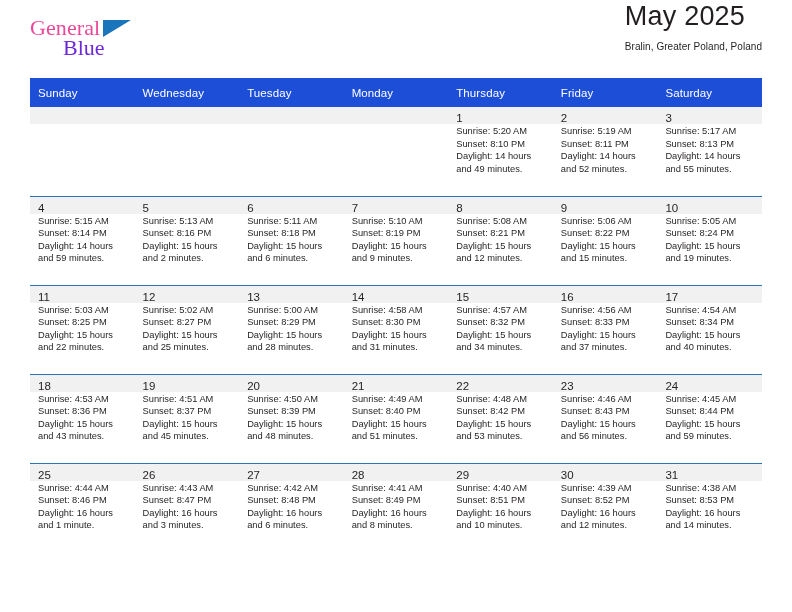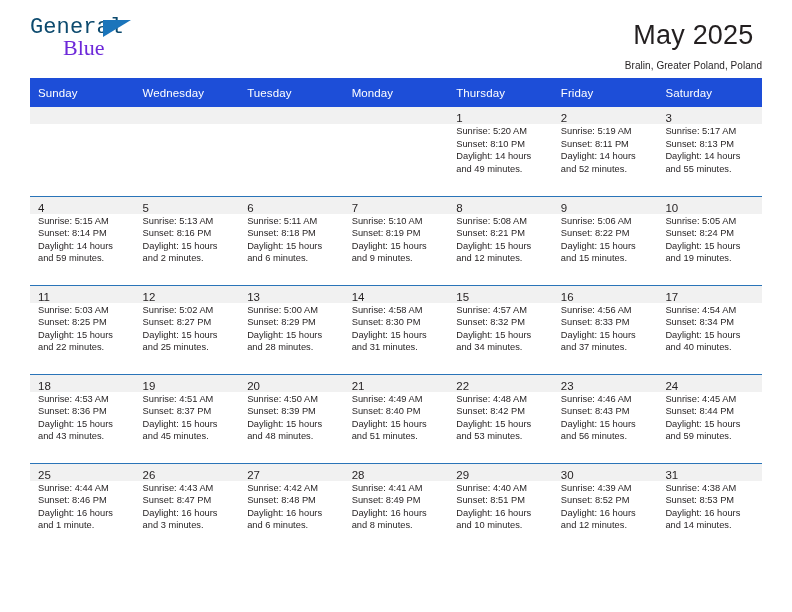--- a/index.html
+++ b/index.html
@@ -34,43 +34,43 @@
     position: relative;
     margin-top: 17px;
     width: 120px;
     height: 46px;
     line-height: 1;
     user-select: none;
   }
   .logo-general {
     font-size: 22px;
     letter-spacing: 0.1px;
-    color: #0c4a6e;
-    font-family: Liberation Mono, monospace;
+    color: #ec4899;
+    font-family: Liberation Serif, serif;
   }
   .logo-blue {
     position: absolute;
     left: 33px;
     top: 20px;
     font-size: 22px;
     color: #6d28d9;
     font-family: Liberation Serif, serif;
   }
   .logo-tri {
     position: absolute;
     left: 73px;
     top: 3px;
     width: 0;
     height: 0;
     border-left: 28px solid #1b75bb;
     border-bottom: 17px solid transparent;
   }
   .title-block {
-    text-align: center;
-    margin-top: 20px;
+    text-align: left;
+    margin-top: 1px;
   }
   .cal-title {
     font-size: 27px;
     font-weight: normal;
     color: #231f20;
     line-height: 1.15;
     letter-spacing: 0.2px;
   }
   .cal-subtitle {
     font-size: 10px;

